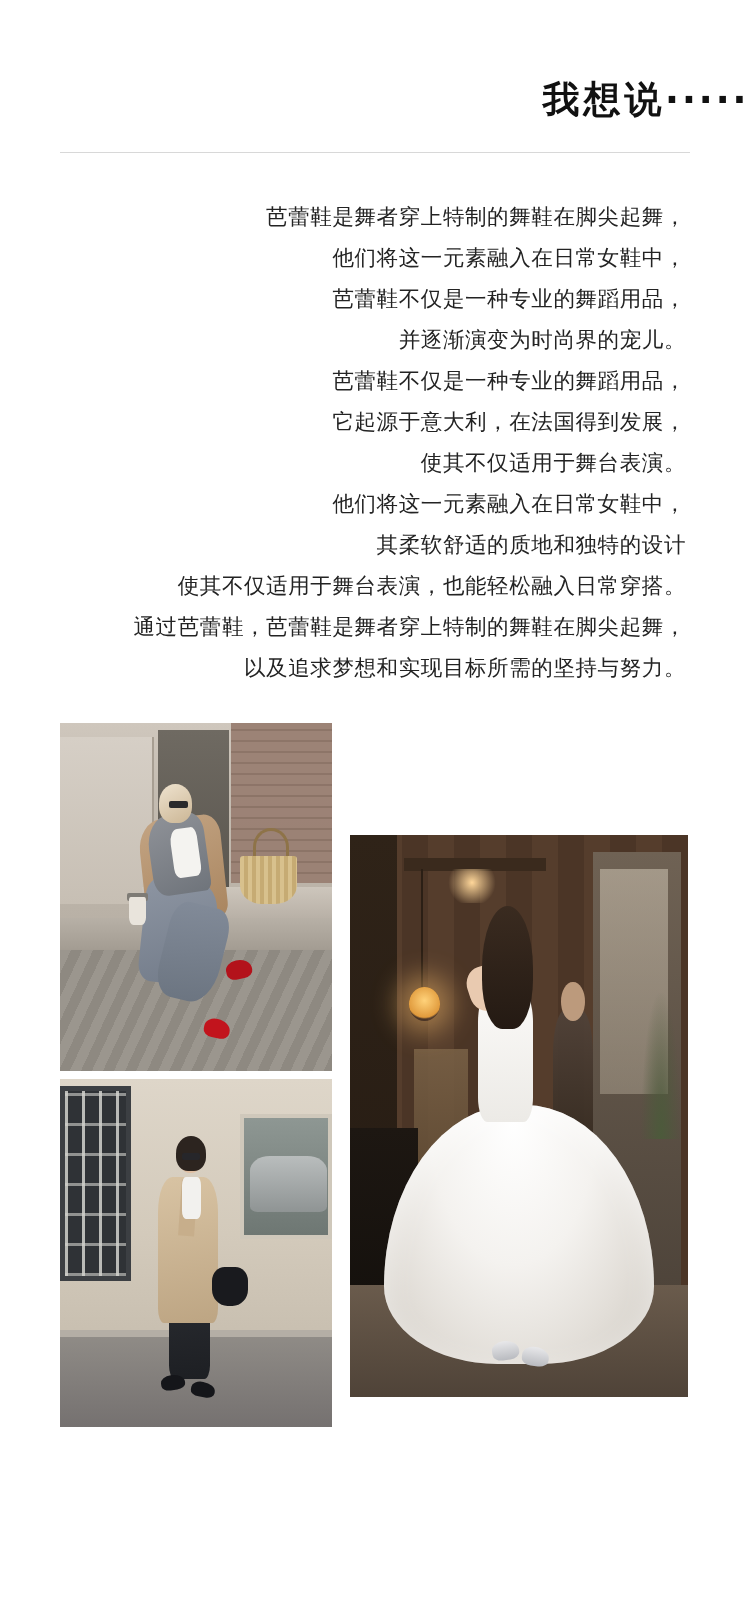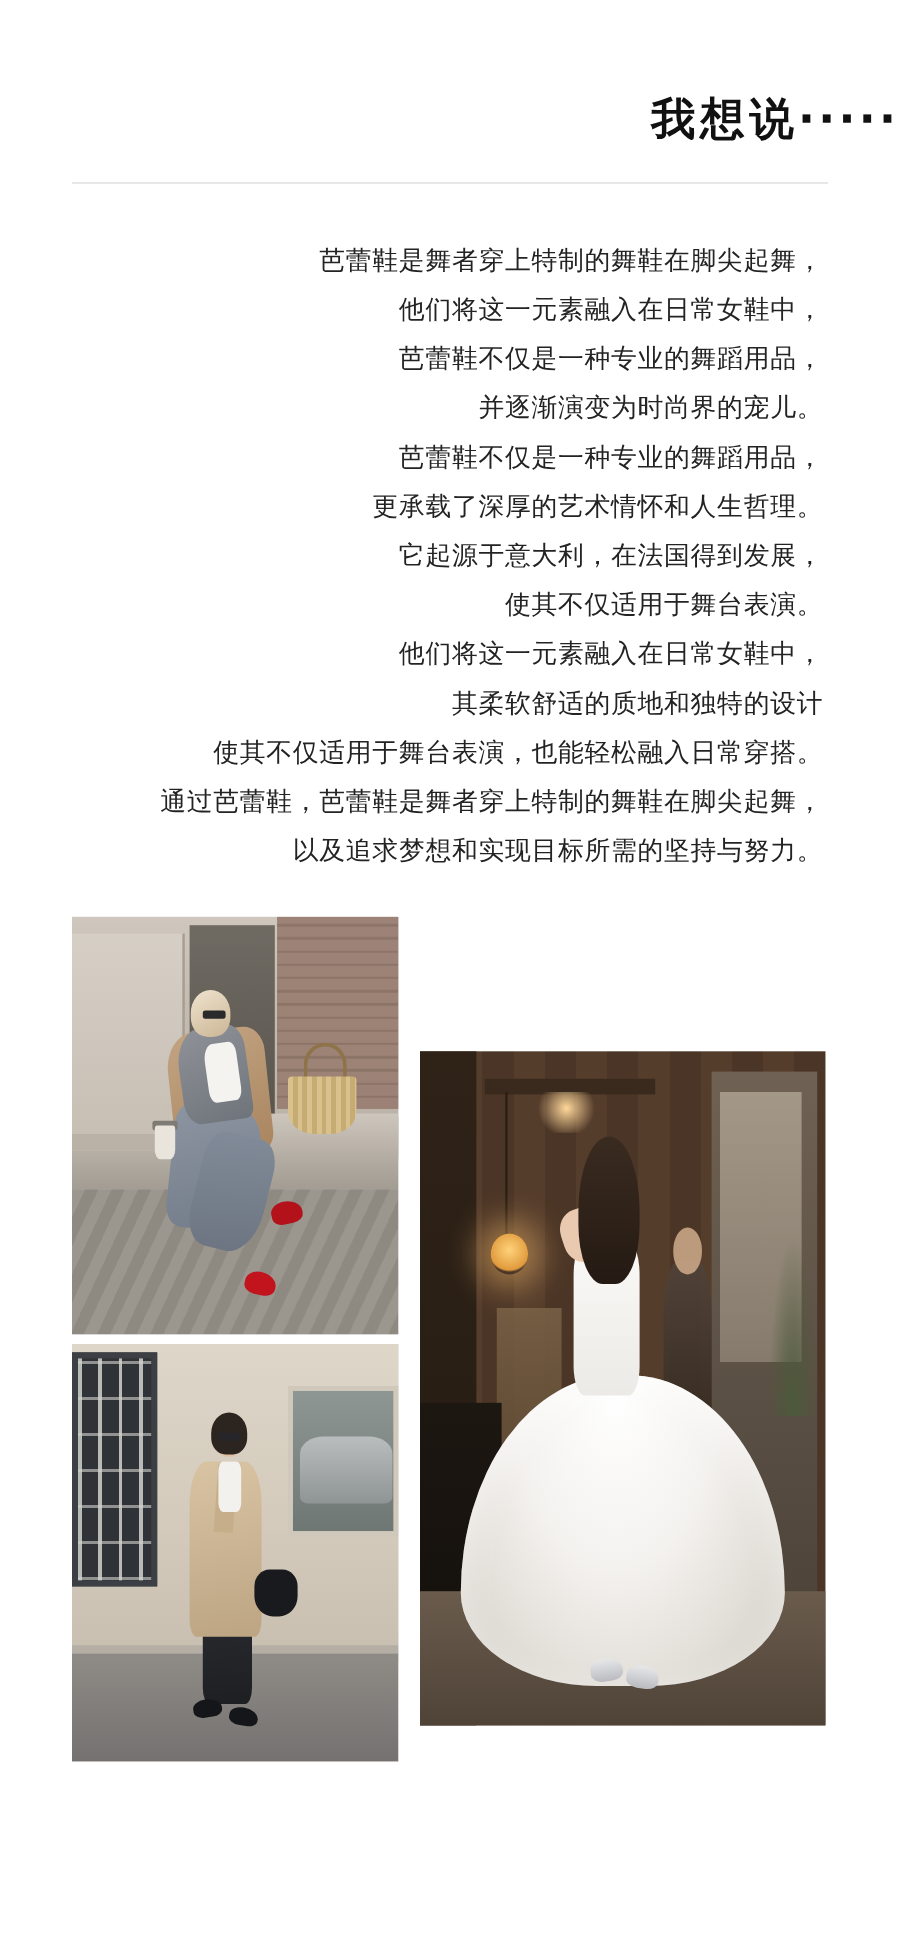--- a/index.html
+++ b/index.html
@@ -396,21 +396,20 @@
     <h1 class="heading">我想说‧‧‧‧‧</h1>
   </div>
   <div class="rule"></div>
 
   <div class="body-copy">
     <p>芭蕾鞋是舞者穿上特制的舞鞋在脚尖起舞，</p>
     <p>他们将这一元素融入在日常女鞋中，</p>
     <p>芭蕾鞋不仅是一种专业的舞蹈用品，</p>
     <p>并逐渐演变为时尚界的宠儿。</p>
     <p>芭蕾鞋不仅是一种专业的舞蹈用品，</p>
-    <p>更承载了深厚的艺术情怀和人生哲理。</p>
     <p>它起源于意大利，在法国得到发展，</p>
     <p>使其不仅适用于舞台表演。</p>
     <p>他们将这一元素融入在日常女鞋中，</p>
     <p>其柔软舒适的质地和独特的设计</p>
     <p>使其不仅适用于舞台表演，也能轻松融入日常穿搭。</p>
     <p>通过芭蕾鞋，芭蕾鞋是舞者穿上特制的舞鞋在脚尖起舞，</p>
     <p>以及追求梦想和实现目标所需的坚持与努力。</p>
   </div>
 
   <div class="collage">

